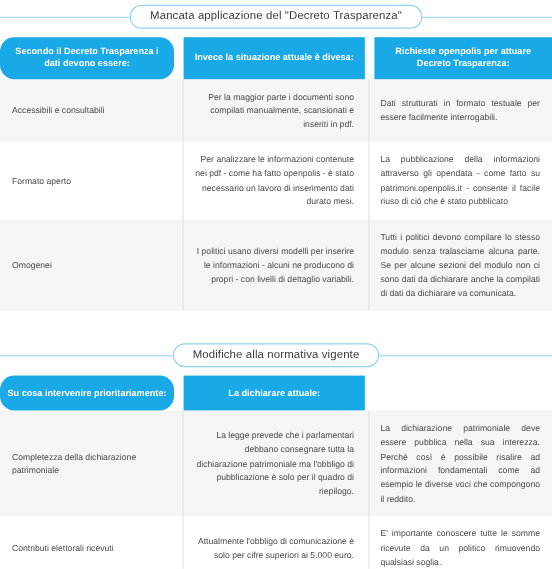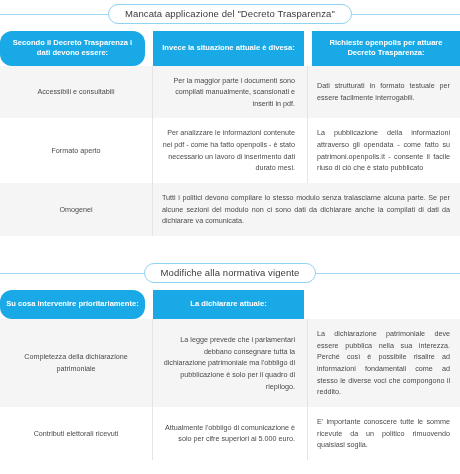--- a/index.html
+++ b/index.html
@@ -75,21 +75,21 @@
     font-size: 7.2px;
     color: #4a4a4a;
     line-height: 1.62;
     padding: 9px 10px;
     display: flex;
     align-items: center;
   }
   .td.c1 {
     flex: 0 0 153px;
     justify-content: center;
-    text-align: center;
+    text-align: left;
     border-right: 1px solid #e4e4e4;
   }
   .td.c2 {
     flex: 0 0 155px;
     text-align: right;
     border-right: 1px solid #e4e4e4;
     padding-left: 9px;
     padding-right: 12px;
   }
   .td.c3 {
@@ -152,20 +152,23 @@
             </div>
           <div class="td c3">
               <p>La pubblicazione della informazioni attraverso gli opendata - come fatto su patrimoni.openpolis.it - consente il facile riuso di ciò che è stato pubblicato</p>
             </div>
         </div>
 
         <div class="row stripe">
           <div class="td c1">
               <p>Omogenei</p>
             </div>
+          <div class="td c2">
+              <p>I politici usano diversi modelli per inserire le informazioni - alcuni ne producono di propri - con livelli di dettaglio variabili.</p>
+            </div>
           <div class="td c3">
               <p>Tutti i politici devono compilare lo stesso modulo senza tralasciarne alcuna parte. Se per alcune sezioni del modulo non ci sono dati da dichiarare anche la compilati di dati da dichiarare va comunicata.</p>
             </div>
         </div>
 
       </div>
     </div>
   </div>
 
   <div class="gap-between-sections"></div>
@@ -189,21 +192,21 @@
       <div class="tbody">
 
         <div class="row stripe">
           <div class="td c1">
               <p>Completezza della dichiarazione patrimoniale</p>
             </div>
           <div class="td c2">
               <p>La legge prevede che i parlamentari debbano consegnare tutta la dichiarazione patrimoniale ma l'obbligo di pubblicazione è solo per il quadro di riepilogo.</p>
             </div>
           <div class="td c3">
-              <p>La dichiarazione patrimoniale deve essere pubblica nella sua interezza. Perché così è possibile risalire ad informazioni fondamentali come ad stesso le diverse voci che compongono il reddito.</p>
+              <p>La dichiarazione patrimoniale deve essere pubblica nella sua interezza. Perché così è possibile risalire ad informazioni fondamentali come ad esempio le diverse voci che compongono il reddito.</p>
             </div>
         </div>
 
         <div class="row plain">
           <div class="td c1">
               <p>Contributi elettorali ricevuti</p>
             </div>
           <div class="td c2">
               <p>Attualmente l'obbligo di comunicazione è solo per cifre superiori ai 5.000 euro.</p>
             </div>

